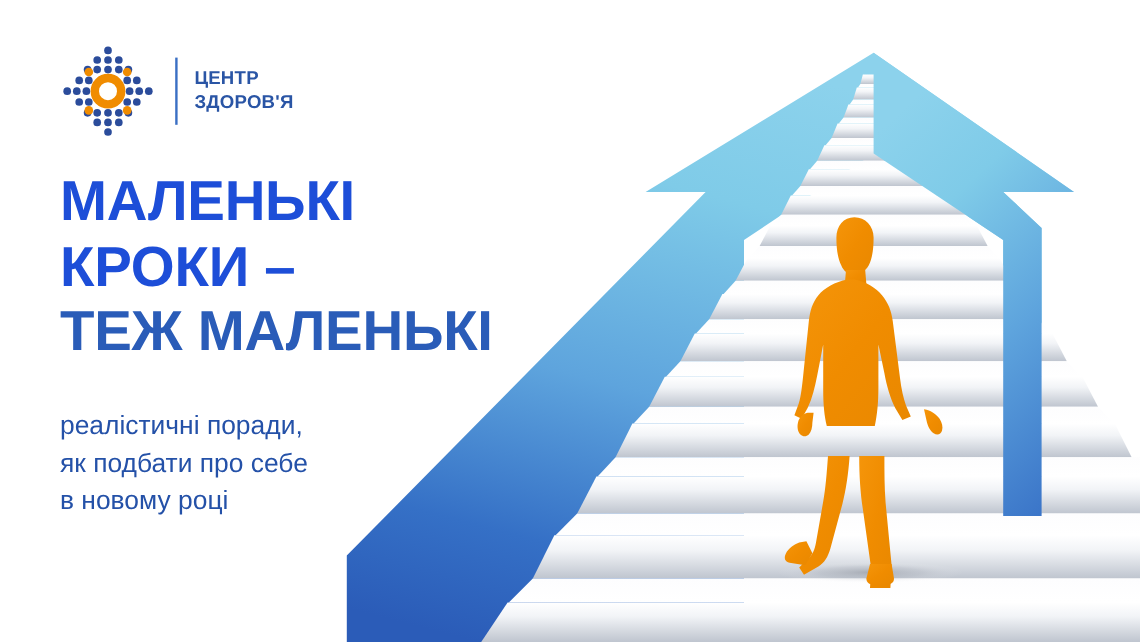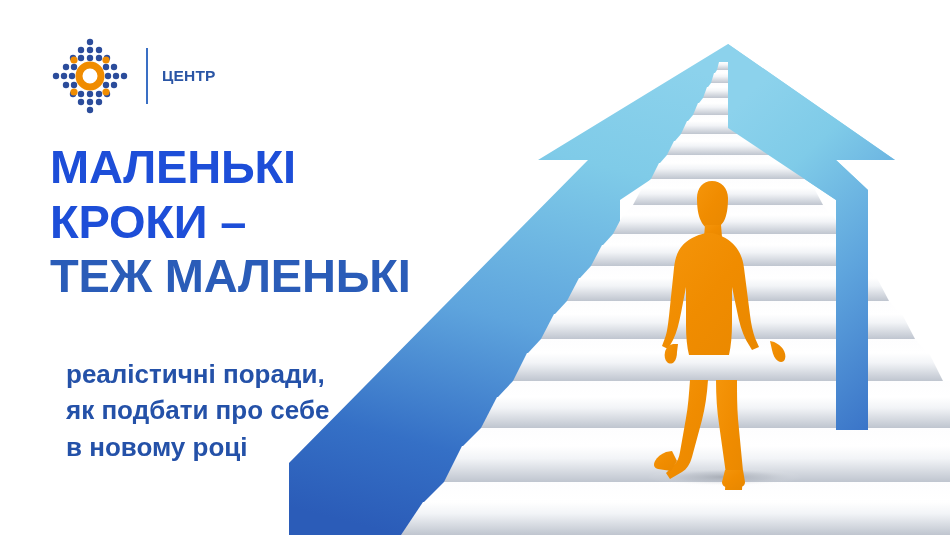--- a/index.html
+++ b/index.html
@@ -63,24 +63,24 @@
     white-space:nowrap;
   }
   #headline .ln{display:block;}
   .c-orange{color:#1d4ed8;}
   .c-blue{color:#2A5CB8;}
 
   
   #subtitle{
     position:absolute;
     left:50px;top:340px;
-    margin:16px;
+    margin:0;
     color:#2451A8;
-    font-weight:bold;
-    font-size:26px;
+    font-weight:normal;
+    font-size:22px;
     line-height:1.40;
     white-space:nowrap;
   }
   #subtitle .ln{display:block;}
 </style>
 </head>
 <body>
 
 <div id="poster">
 
@@ -315,20 +315,21 @@
         <circle cx="24" cy="56" r="3.6"></circle>
         <circle cx="56" cy="56" r="3.6"></circle>
       </g>
       <circle cx="40" cy="40" r="11" fill="none" stroke="#F08C00" stroke-width="7"></circle>
     </svg>
 
     <div id="logo-divider"></div>
 
     <div id="logo-text">
       <span>ЦЕНТР</span>
+      <span>ЗДОРОВ'Я</span>
     </div>
   </div>
 
   <h1 id="headline">
     <span class="ln c-orange">МАЛЕНЬКІ</span>
     <span class="ln c-orange">КРОКИ –</span>
     <span class="ln c-blue">ТЕЖ МАЛЕНЬКІ</span>
   </h1>
 
   <p id="subtitle">

